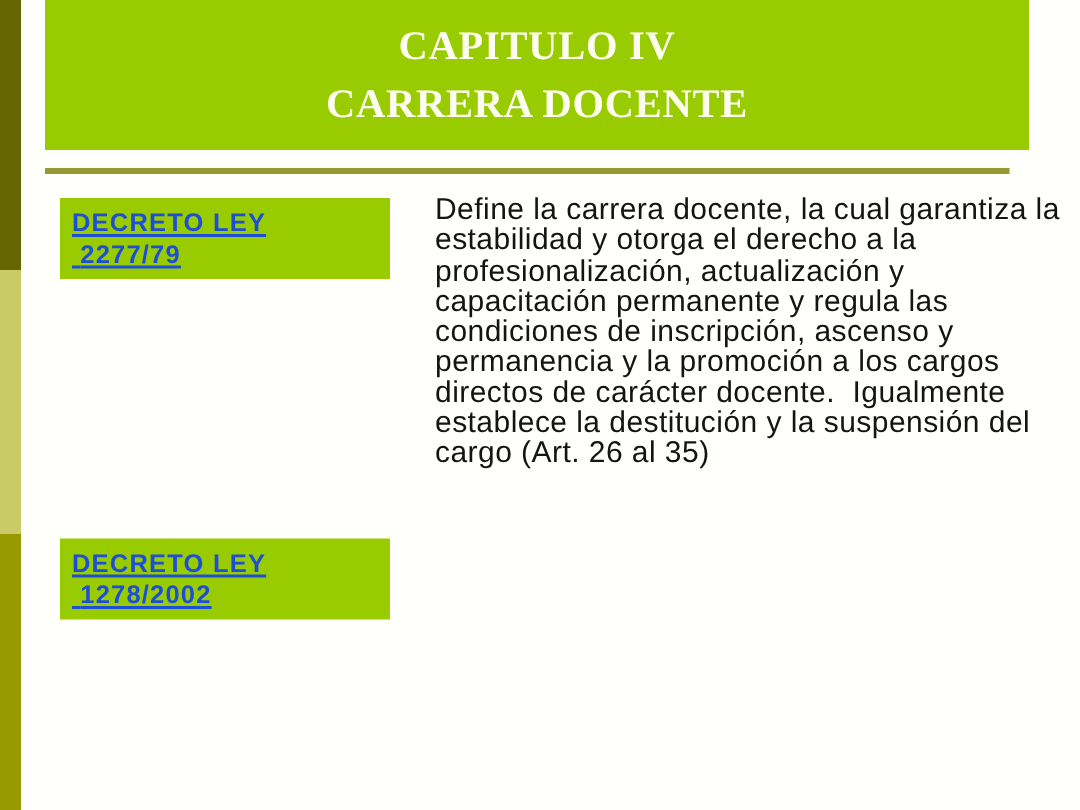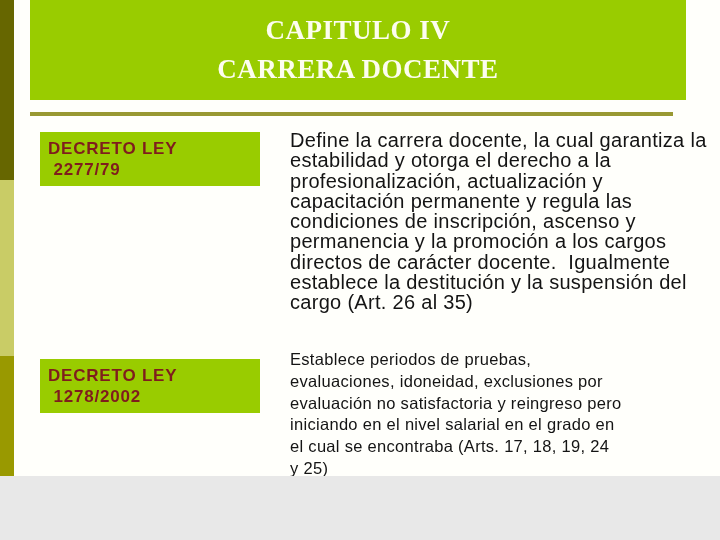--- a/index.html
+++ b/index.html
@@ -1,19 +1,19 @@
 <!DOCTYPE html>
 <html style="--lime: #99CC00; --sidebar_top: #666600; --sidebar_middle: #C9CC66; --sidebar_bottom: #999900; --divider: #999933; --title_text: #FDFDEF; --body_text: #141414;"><head>
 <meta charset="utf-8">
 <style>
   html, body { margin: 0; padding: 0; background: #e8e8e8; }
   .slide {
     position: relative;
     width: 720px;
-    height: 476px;
+    height: 540px;
     background: #fffffb;
     overflow: hidden;
     font-family: "Liberation Sans", sans-serif;
   }
   
   .accent-bar {
     position: absolute;
     left: 0; top: 0;
     width: 14px; height: 540px;
   }
@@ -61,21 +61,22 @@
     box-sizing: border-box;
     padding: 6px 0 0 8px;
   }
   .law-box-1 { top: 132px; }
   .law-box-2 { top: 359px; }
   .law-label {
     font-weight: bold;
     font-size: 17px;
     line-height: 21px;
     letter-spacing: 0.8px;
-    color: #7f1d1d;
+    color: #1d4ed8;
+    text-decoration: underline;
     text-decoration-thickness: 2px;
     text-underline-offset: 2px;
     white-space: pre-wrap;
   }
 
   
   .desc {
     position: absolute;
     left: 290px;
     margin: 0;
@@ -117,20 +118,14 @@
 permanencia y la promoción a los cargos
 directos de carácter docente.  Igualmente
 establece la destitución y la suspensión del
 cargo (Art. 26 al 35)</p>
 
   <div class="law-box law-box-2">
     <span class="law-label">DECRETO LEY
  1278/2002</span>
   </div>
 
-  <p class="desc desc-2">Establece periodos de pruebas,
-evaluaciones, idoneidad, exclusiones por
-evaluación no satisfactoria y reingreso pero
-iniciando en el nivel salarial en el grado en
-el cual se encontraba (Arts. 17, 18, 19, 24
-y 25)</p>
 
 </div>
 
 </body></html>

